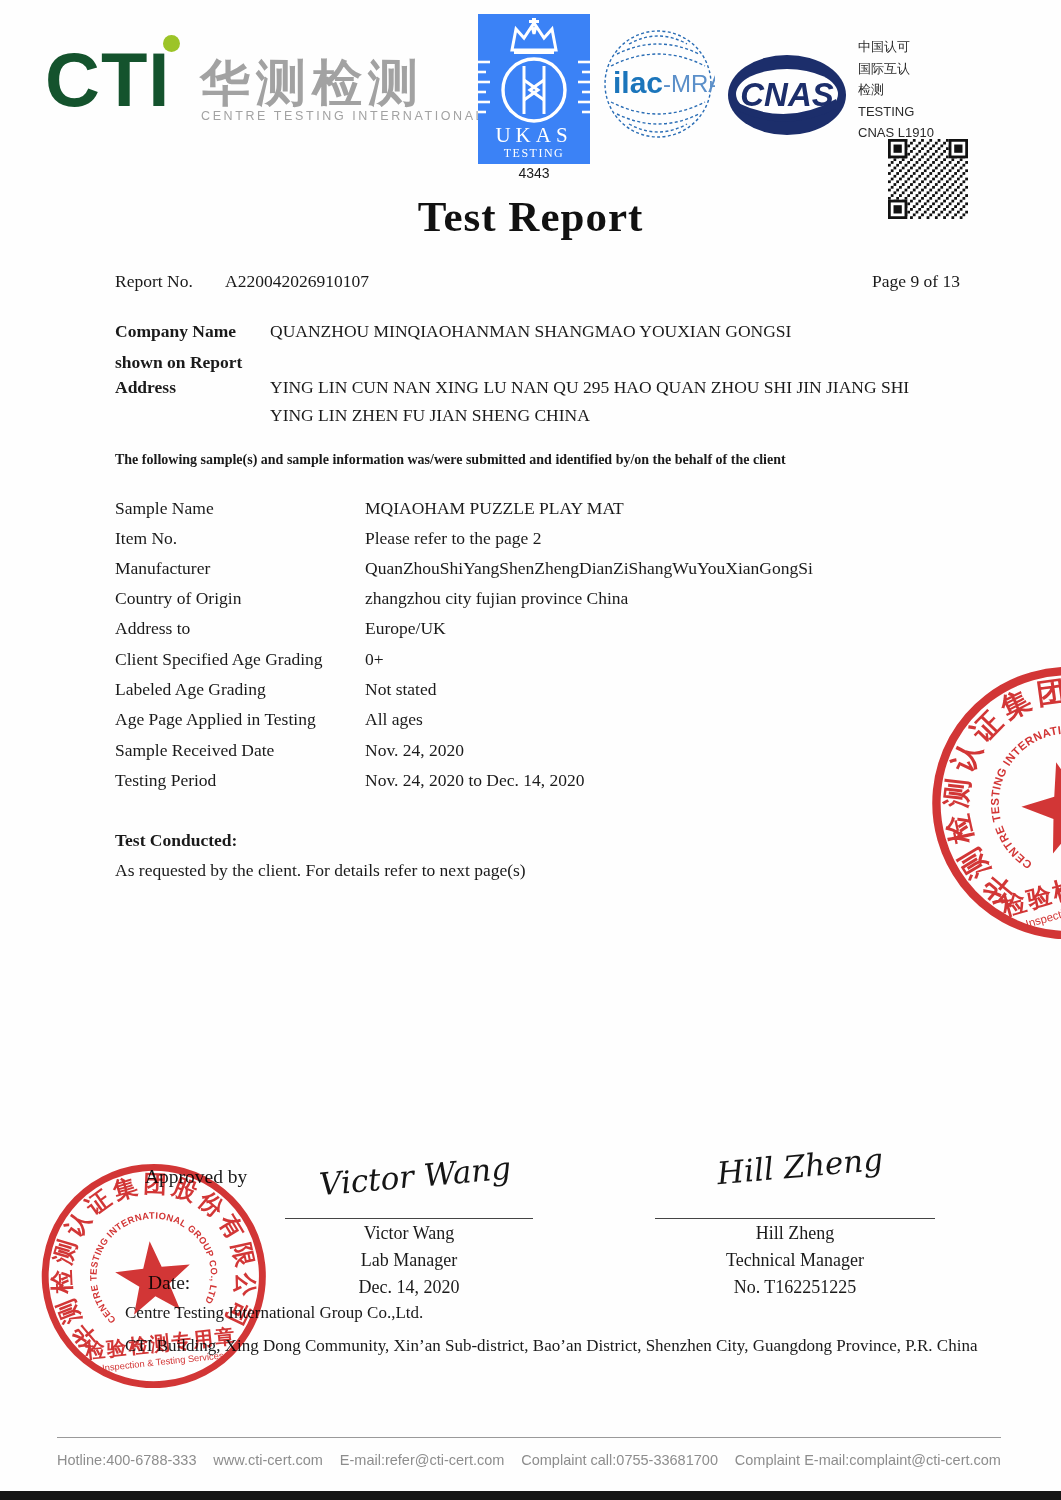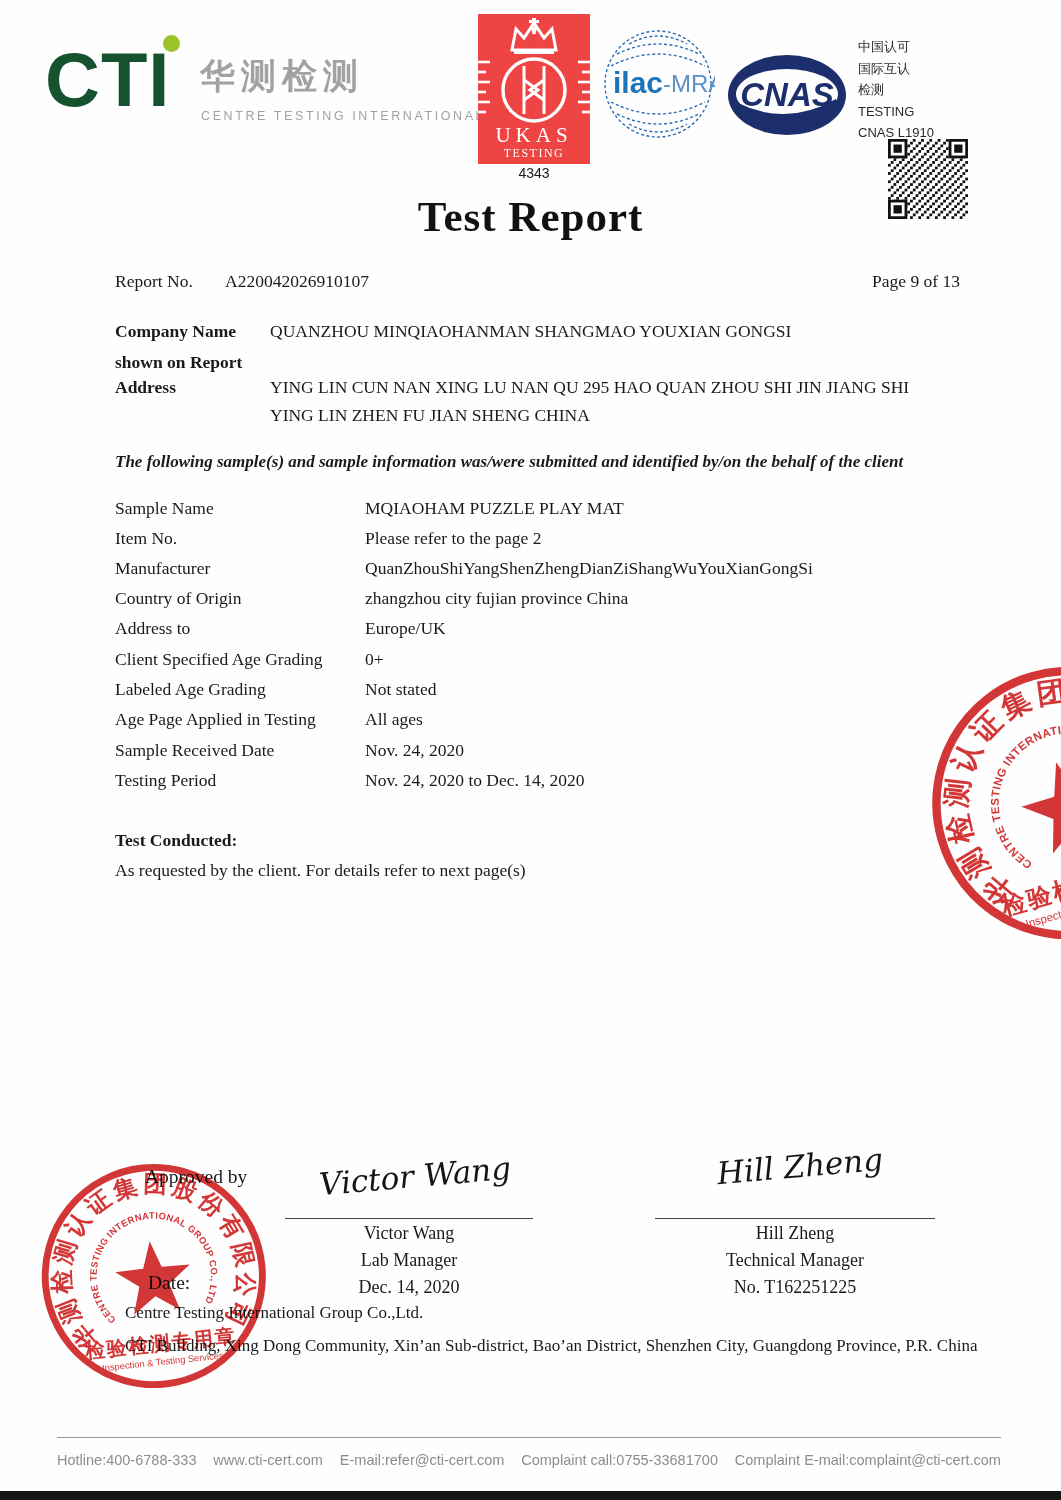--- a/index.html
+++ b/index.html
@@ -8,44 +8,44 @@
     position:relative; width:1061px; height:1500px; margin:0 auto;
     background:#fefefe; overflow:hidden;
     font-family:"Liberation Serif", serif; color:#1a1a1a;
   }
   .abs { position:absolute; }
 
   
   .cti-letters { font-family:"Liberation Sans", sans-serif; font-weight:bold;
     font-size:76px; line-height:1; color:#14532d; letter-spacing:1px; }
   .cti-dot { width:17px; height:17px; border-radius:50%; background:#9cc428; }
-  .cti-cn { font-family:"Liberation Sans", sans-serif; font-size:35px; line-height:1;
+  .cti-cn { font-family:"Liberation Sans", sans-serif; font-size:50px; line-height:1;
     color:#a2a2a2; font-weight:bold; letter-spacing:6px; }
   .cti-sub { font-family:"Liberation Sans", sans-serif; font-size:12.5px;
     color:#a2a2a2; letter-spacing:2.6px; white-space:nowrap; }
 
-  .ukas-box { width:112px; height:150px; background:#ef4444; }
+  .ukas-box { width:112px; height:150px; background:#3b82f6; }
   .ukas-num { width:112px; text-align:center; font-family:"Liberation Sans", sans-serif;
     font-size:14px; color:#1a1a1a; }
 
   .accred-lines { font-family:"Liberation Sans", sans-serif; font-size:13px;
     line-height:21.5px; color:#2b2b2b; }
 
   
   .doc-title { width:100%; text-align:center; font-size:43px; font-weight:bold;
     letter-spacing:1px; color:#111; }
   .t17 { font-size:17.5px; }
   .bold { font-weight:bold; }
 
   
   .kv-label { position:absolute; left:0; white-space:nowrap; }
   .kv-value { position:absolute; left:250px; white-space:nowrap; }
   .kv-row { position:absolute; font-size:17.5px; }
 
-  .intro { width:852px; font-weight:bold; font-size:17px; line-height:1.42;font-style:italic; }
+  .intro { width:852px; font-weight:bold; font-size:14px; line-height:1.42; }
 
   
   .script { font-family:"DejaVu Serif", serif; font-style:italic; font-size:31px;
     color:#151515; transform:rotate(-5deg); white-space:nowrap; }
   .sig-line { border-top:1.2px solid #444; height:0; }
   .sig-text { text-align:center; font-size:18px; }
 
   
   .foot-serif { font-size:17px; white-space:nowrap; }
   .contact-bar { display:flex; justify-content:space-between;

